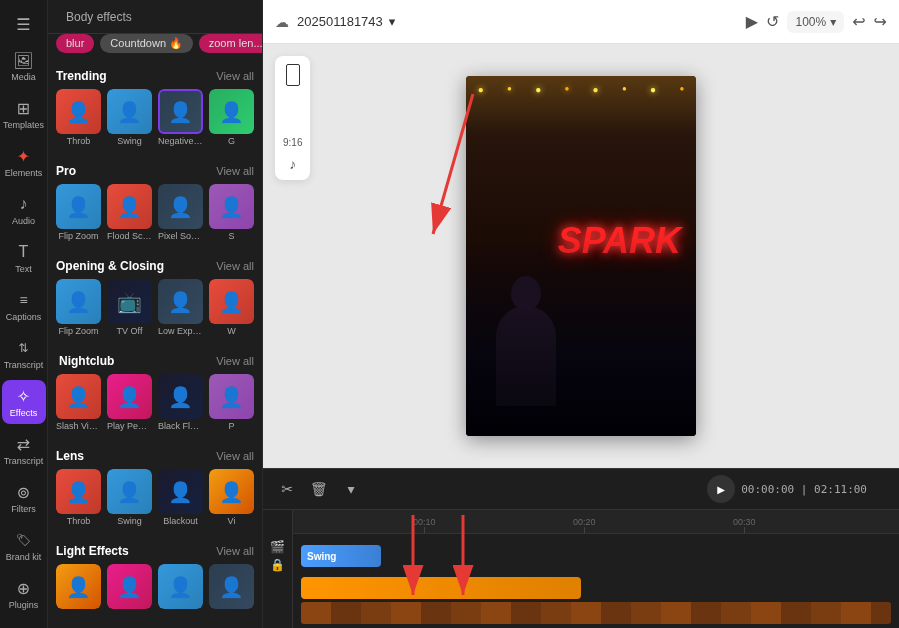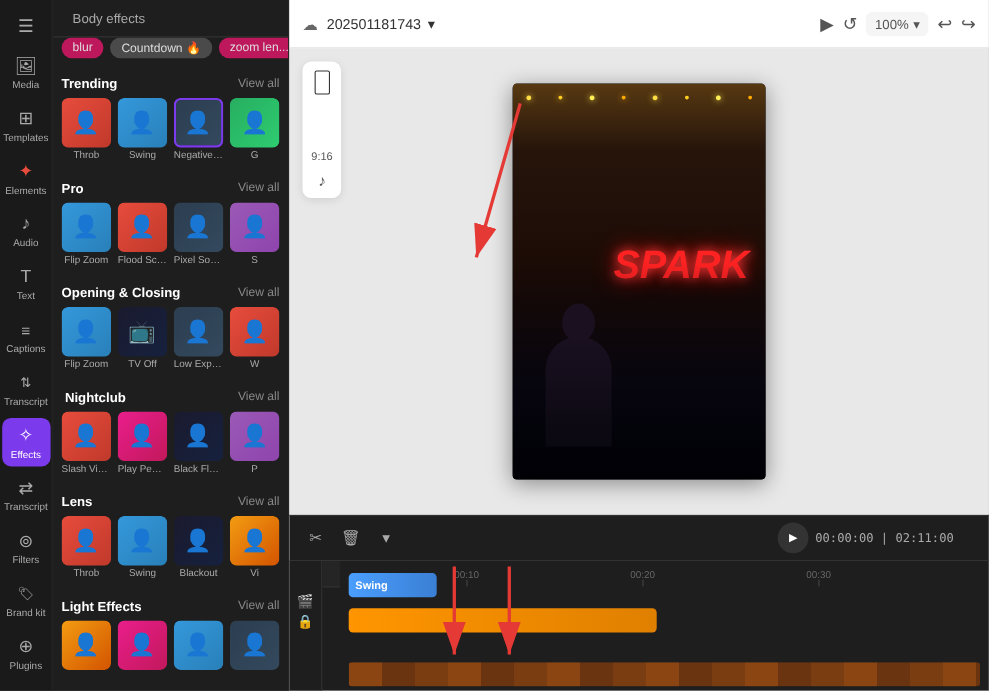--- a/index.html
+++ b/index.html
@@ -341,21 +341,21 @@
       border-right: 1px solid #333;
     }
     .timeline-track-icon {
       color: #666;
       font-size: 12px;
     }
 
     .timeline-right {
       flex: 1;
       display: flex;
-      flex-direction: row;
+      flex-direction: column;
       overflow: hidden;
       position: relative;
     }
     .timeline-ruler {
       height: 24px;
       background: #252525;
       display: flex;
       align-items: center;
       padding: 0 8px;
       position: relative;

